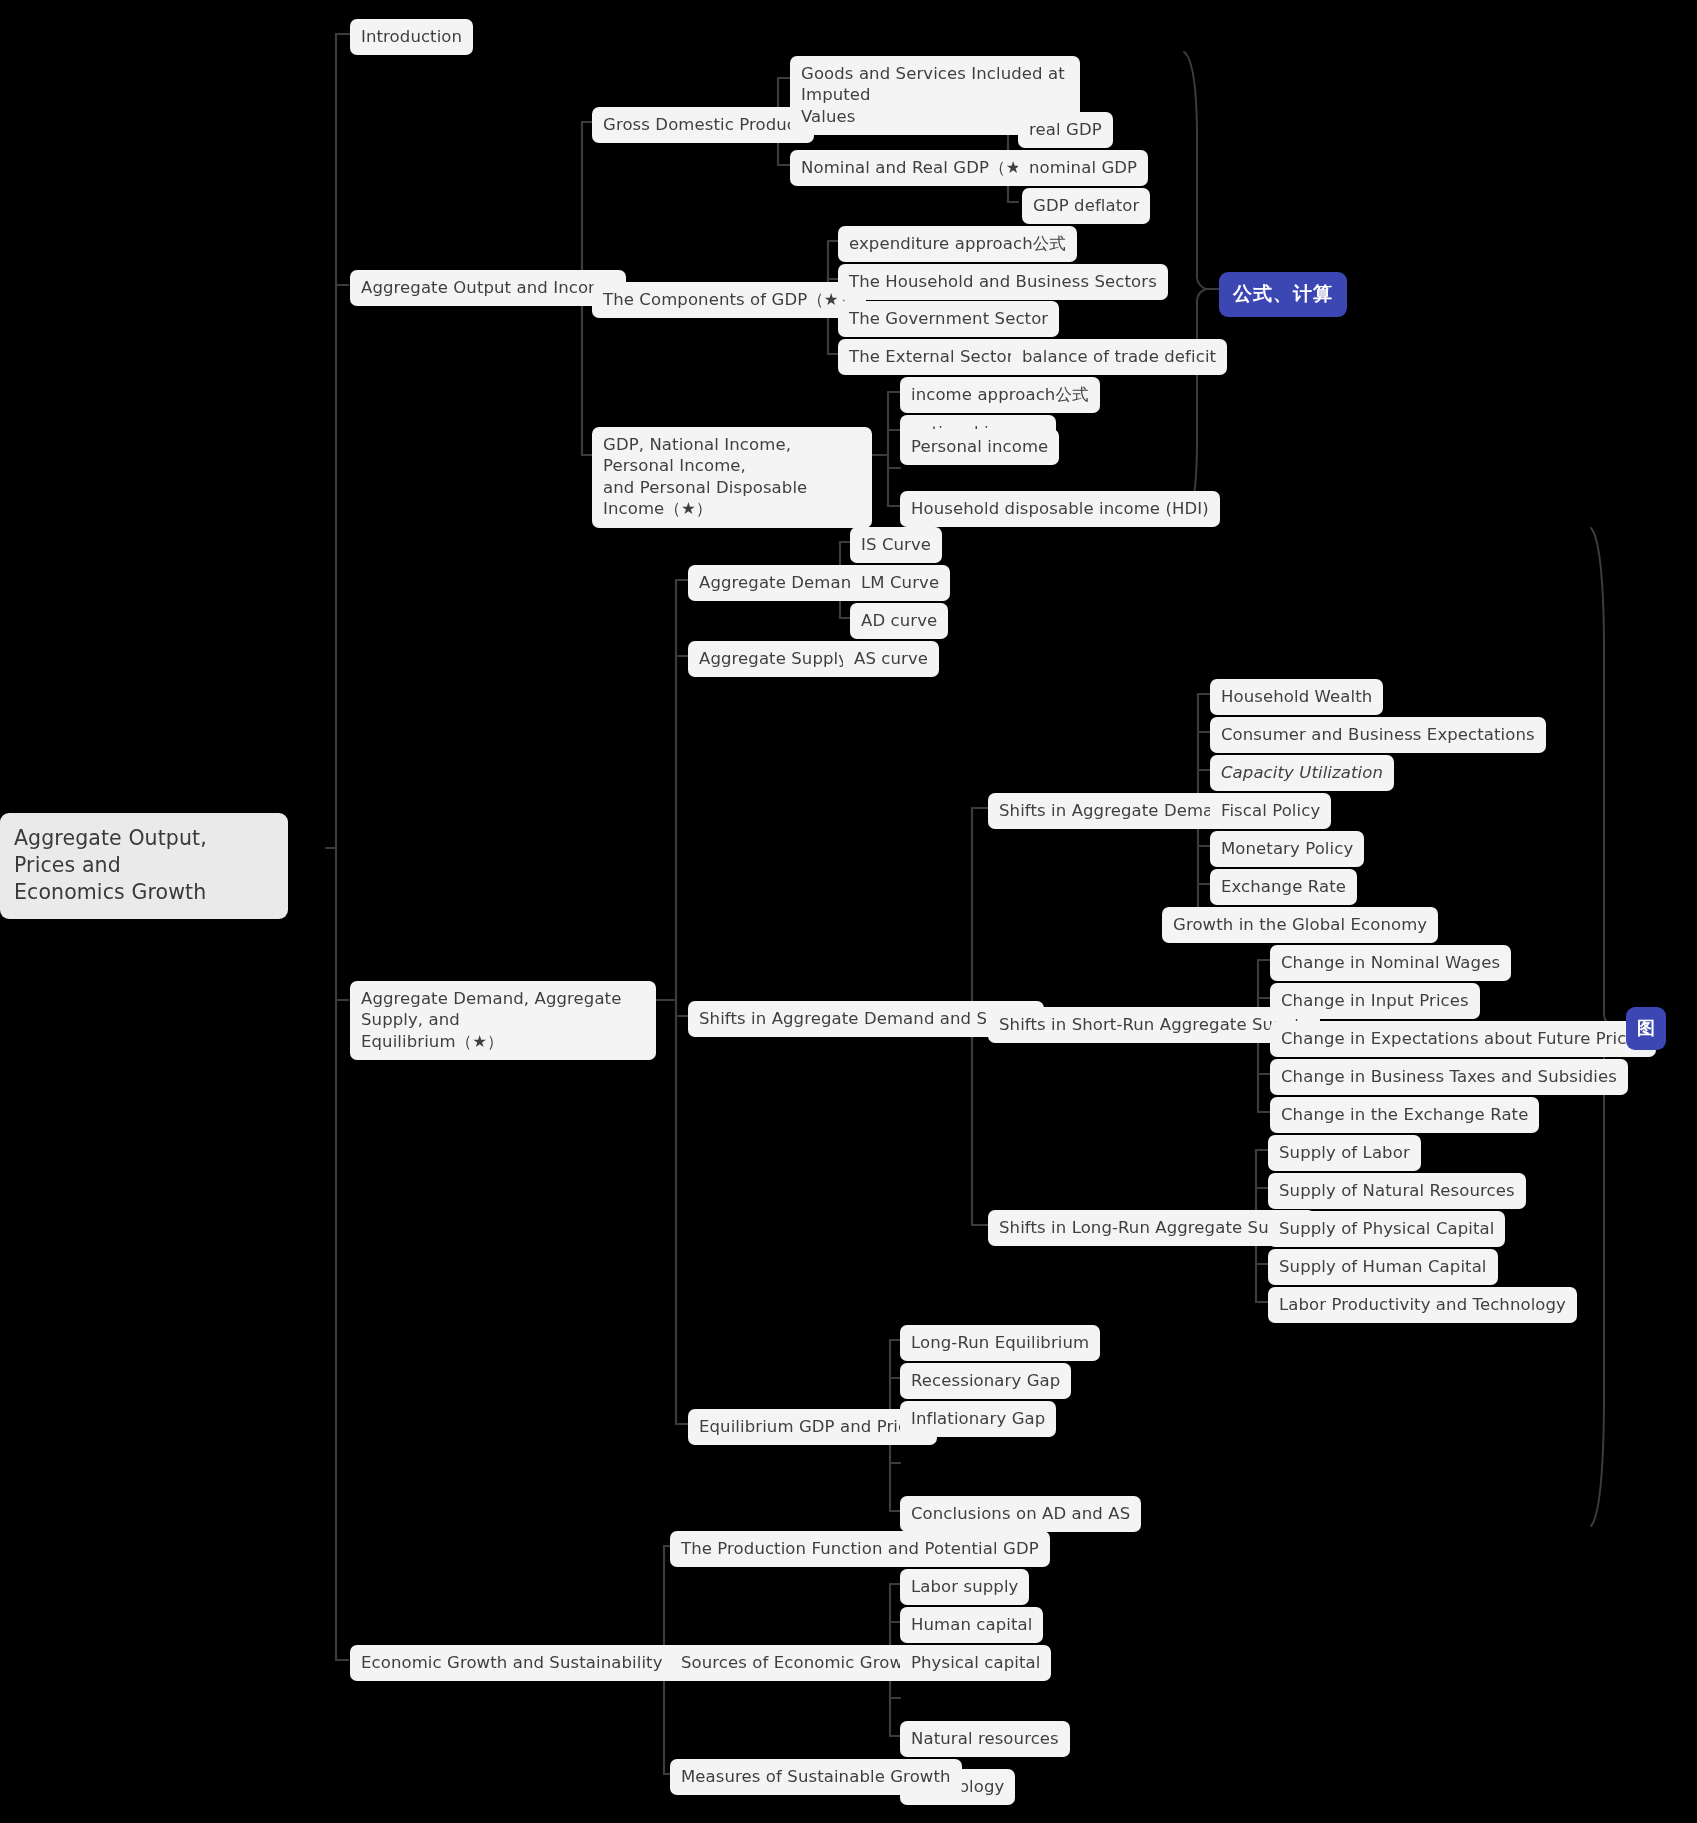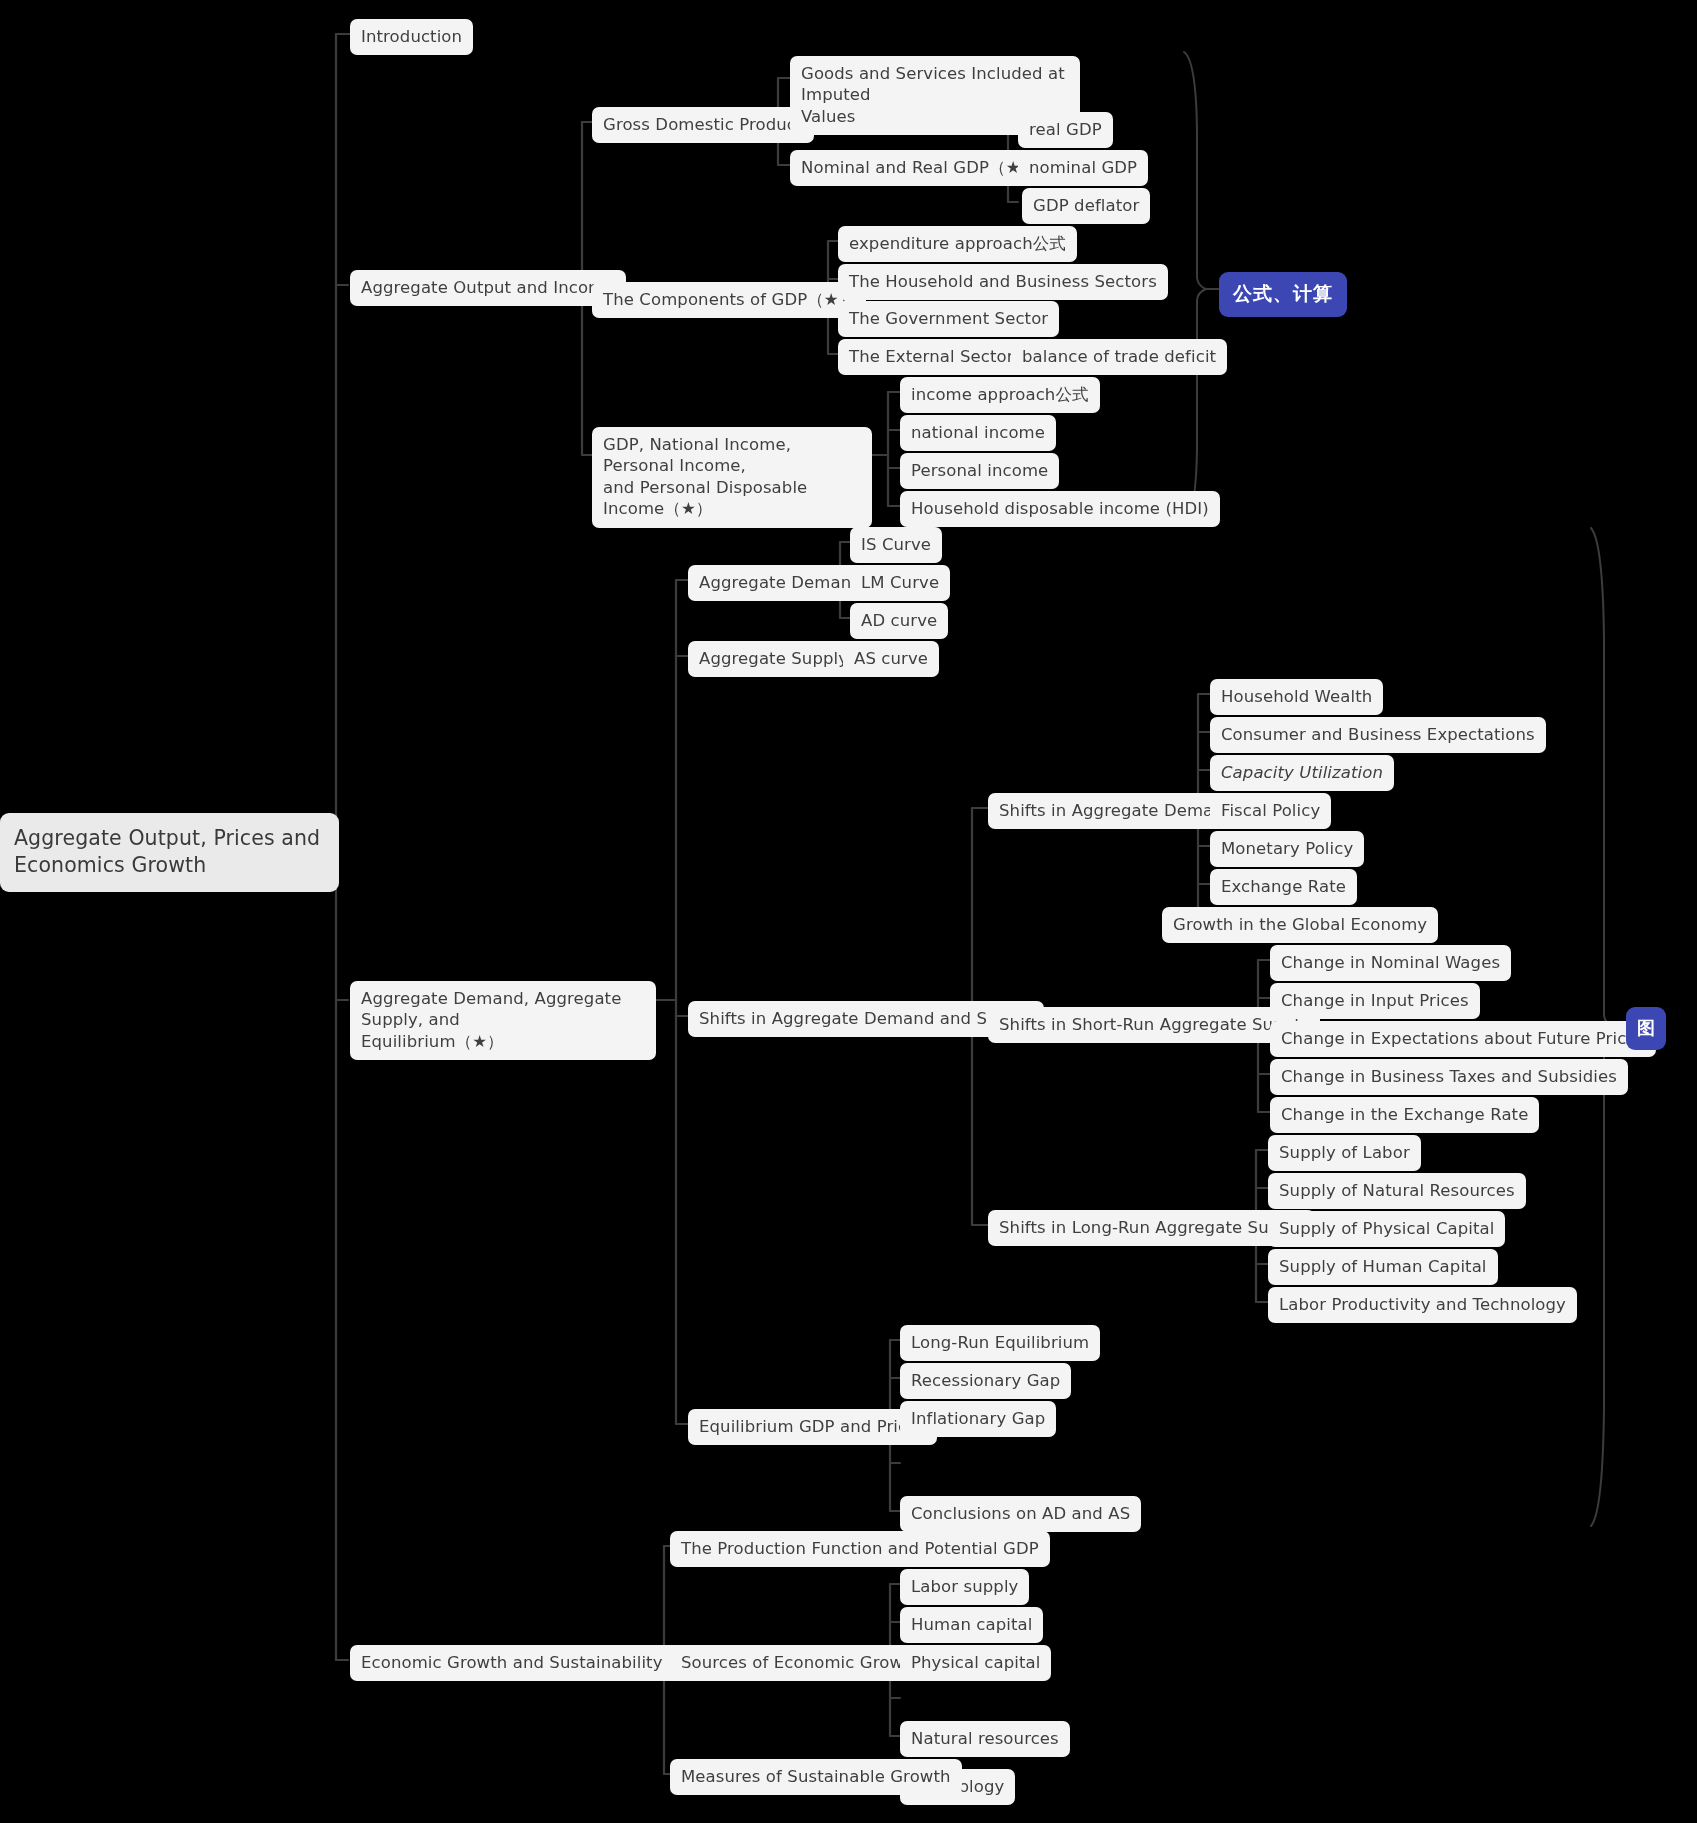--- a/index.html
+++ b/index.html
@@ -181,21 +181,21 @@
       <path d="M1184 52 Q1196 60 1197 130 L1197 278 Q1198 286 1206 289 Q1198 292 1197 300 L1197 448 Q1196 516 1184 522"></path>
       <path d="M1206 289 H1219"></path>
     </g>
 
     <g fill="none" stroke="#3c3c3c" stroke-width="2" stroke-linecap="round">
       <path d="M1591 528 Q1603 542 1604 640 L1604 1015 Q1605 1024 1613 1027 Q1605 1030 1604 1039 L1604 1406 Q1603 1512 1591 1526"></path>
       <path d="M1613 1027 H1626"></path>
     </g>
   </svg>
 
-  <div class="node root" style="left:0px; top:813px; width:339px;">Aggregate Output, Prices and
+  <div class="node root" style="left:0px; top:813px; width:288px;">Aggregate Output, Prices and
 Economics Growth</div>
 
   <div class="node" style="left:350px; top:19px;">Introduction</div>
 
   <div class="node" style="left:350px; top:270px;">Aggregate Output and Income</div>
 
   <div class="node" style="left:350px; top:981px; width:306px;">Aggregate Demand, Aggregate Supply, and
 Equilibrium（★）</div>
 
   <div class="node" style="left:350px; top:1645px;">Economic Growth and Sustainability（★）</div>
@@ -217,21 +217,21 @@
   <div class="node" style="left:838px; top:264px;">The Household and Business Sectors</div>
   <div class="node" style="left:838px; top:301px;">The Government Sector</div>
   <div class="node" style="left:838px; top:339px;">The External Sector</div>
   <div class="node" style="left:1011px; top:339px;">balance of trade deficit</div>
 
   <div class="node" style="left:592px; top:427px; width:280px;">GDP, National Income, Personal Income,
 and Personal Disposable Income（★）</div>
 
   <div class="node" style="left:900px; top:377px;">income approach公式</div>
   <div class="node" style="left:900px; top:415px;">national income</div>
-  <div class="node" style="left:900px; top:453px;">Personal income</div>
+  <div class="node" style="left:900px; top:429px;">Personal income</div>
   <div class="node" style="left:900px; top:491px;">Household disposable income (HDI)</div>
 
   <div class="node" style="left:688px; top:565px;">Aggregate Demand</div>
   <div class="node" style="left:850px; top:527px;">IS Curve</div>
   <div class="node" style="left:850px; top:565px;">LM Curve</div>
   <div class="node" style="left:850px; top:603px;">AD curve</div>
 
   <div class="node" style="left:688px; top:641px;">Aggregate Supply</div>
   <div class="node" style="left:843px; top:641px;">AS curve</div>
 

